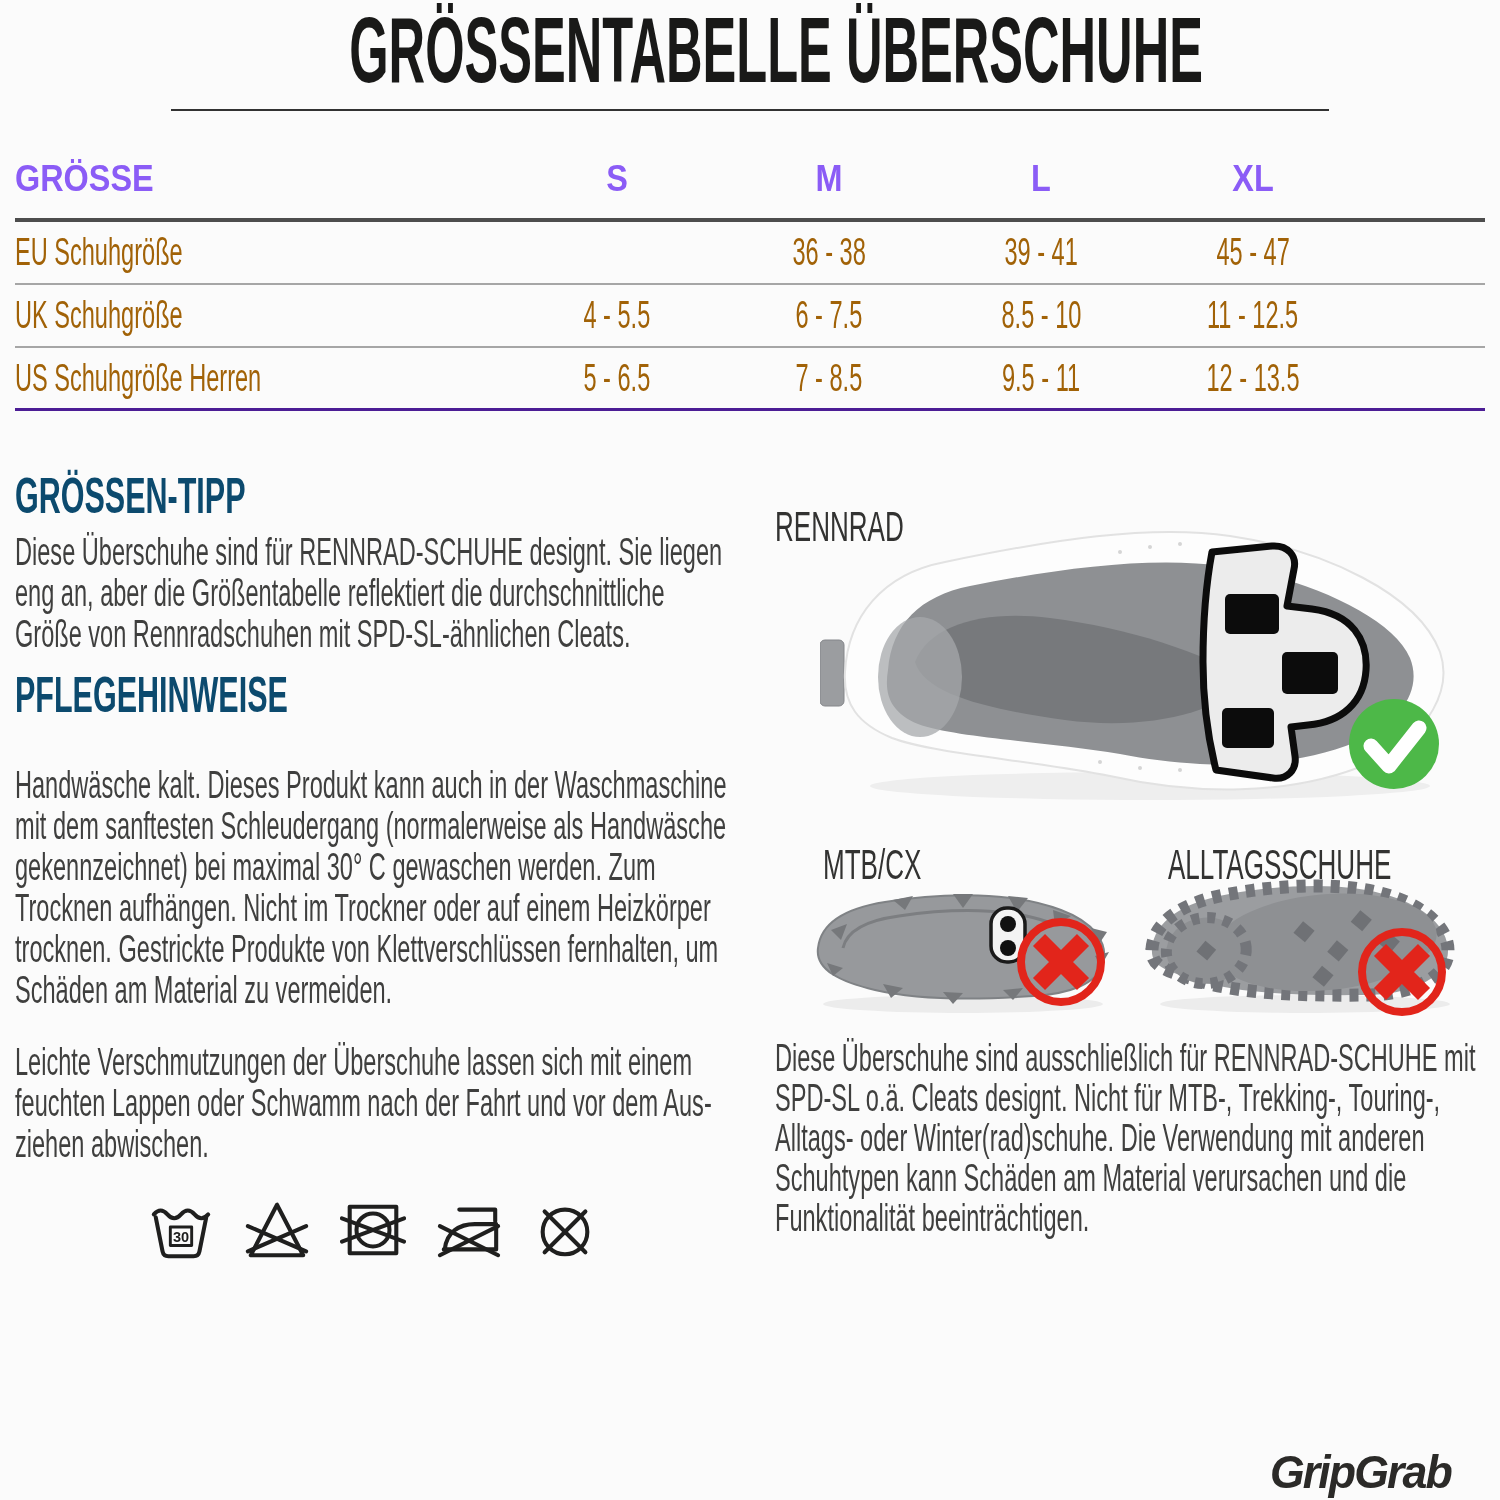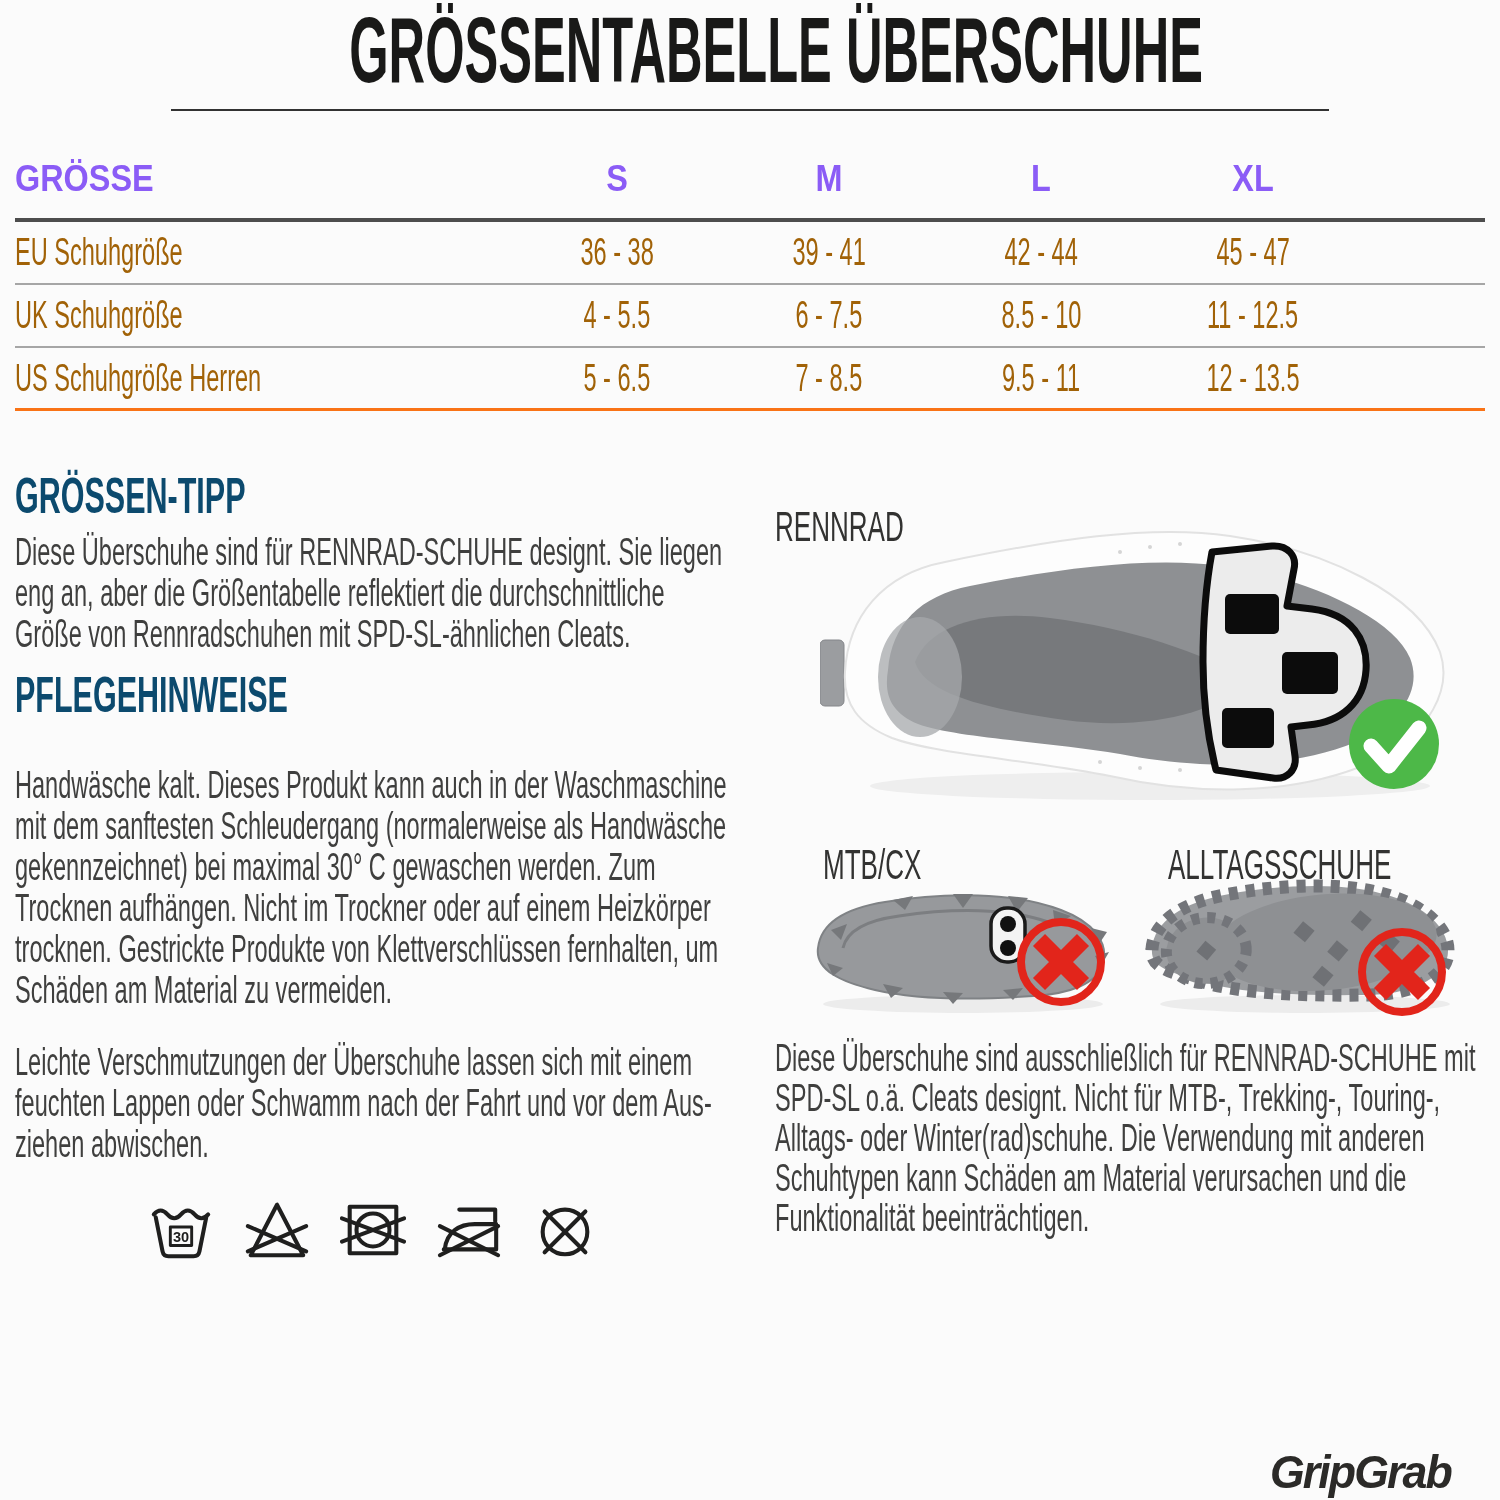--- a/index.html
+++ b/index.html
@@ -27,21 +27,21 @@
     letter-spacing:0;
   }
   .title-rule{position:absolute;left:171px;top:109px;width:1158px;height:2px;background:#323232;}
 
   
   .size-table{position:absolute;left:15px;top:158px;width:1470px;}
   .t-head{display:flex;align-items:flex-start;height:64px;box-sizing:border-box;
           padding-bottom:19px;border-bottom:4px solid #4d4d4d;font-weight:bold;color:#8b5cf6;}
   .t-row{display:flex;align-items:center;height:63px;box-sizing:border-box;
          border-bottom:2px solid #a6a6a6;color:#a16207;}
-  .t-row.last{border-bottom:3px solid #f97316;}
+  .t-row.last{border-bottom:3px solid #4c1d95;}
   .tc{box-sizing:border-box;}
   .tc.lbl{flex:1;text-align:left;font-size:38px;}
   .t-head .tc.lbl{font-size:36px;}
   .tc.val{width:212px;text-align:center;font-size:38px;}
   .t-head .tc.val{font-size:36px;}
   .tc.sp{width:126px;}
 
   h2.sec{
     position:absolute;margin:0;font-size:50px;line-height:52px;font-weight:bold;color:#0c4a6e;
   }
@@ -80,21 +80,20 @@
       <div class="tc val"><span class="cx-hdC">S</span></div>
       <div class="tc val"><span class="cx-hdC">M</span></div>
       <div class="tc val"><span class="cx-hdC">L</span></div>
       <div class="tc val"><span class="cx-hdC">XL</span></div>
       <div class="tc sp"></div>
     </div>
     <div class="t-row">
       <div class="tc lbl"><span class="cx-l">EU Schuhgröße</span></div>
       <div class="tc val"><span class="cx-c">36 - 38</span></div>
       <div class="tc val"><span class="cx-c">39 - 41</span></div>
-      <div class="tc val"><span class="cx-c">42 - 44</span></div>
       <div class="tc val"><span class="cx-c">45 - 47</span></div>
       <div class="tc sp"></div>
     </div>
     <div class="t-row">
       <div class="tc lbl"><span class="cx-l">UK Schuhgröße</span></div>
       <div class="tc val"><span class="cx-c">4 - 5.5</span></div>
       <div class="tc val"><span class="cx-c">6 - 7.5</span></div>
       <div class="tc val"><span class="cx-c">8.5 - 10</span></div>
       <div class="tc val"><span class="cx-c">11 - 12.5</span></div>
       <div class="tc sp"></div>

